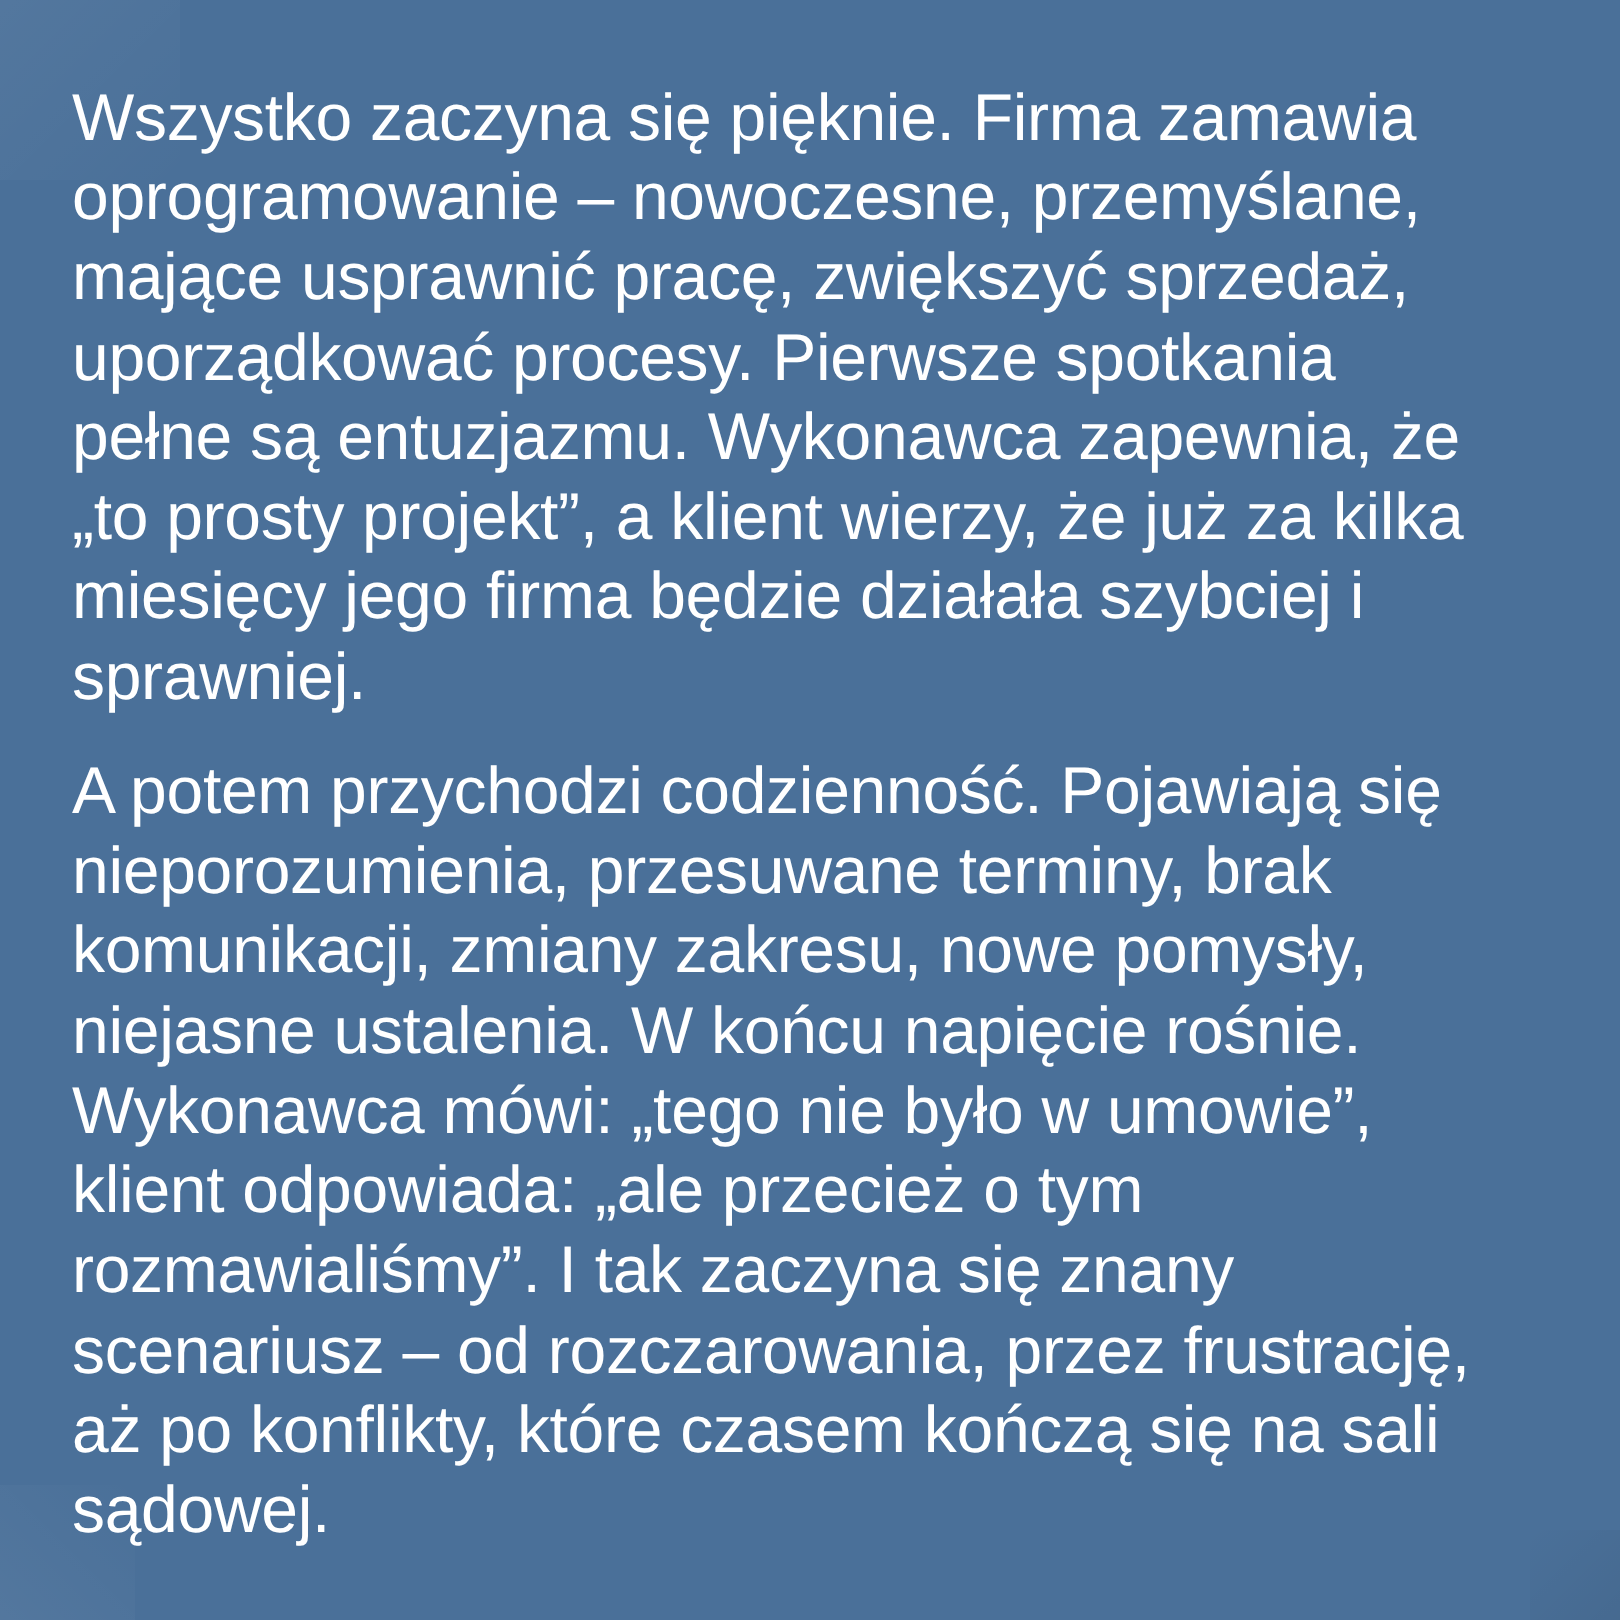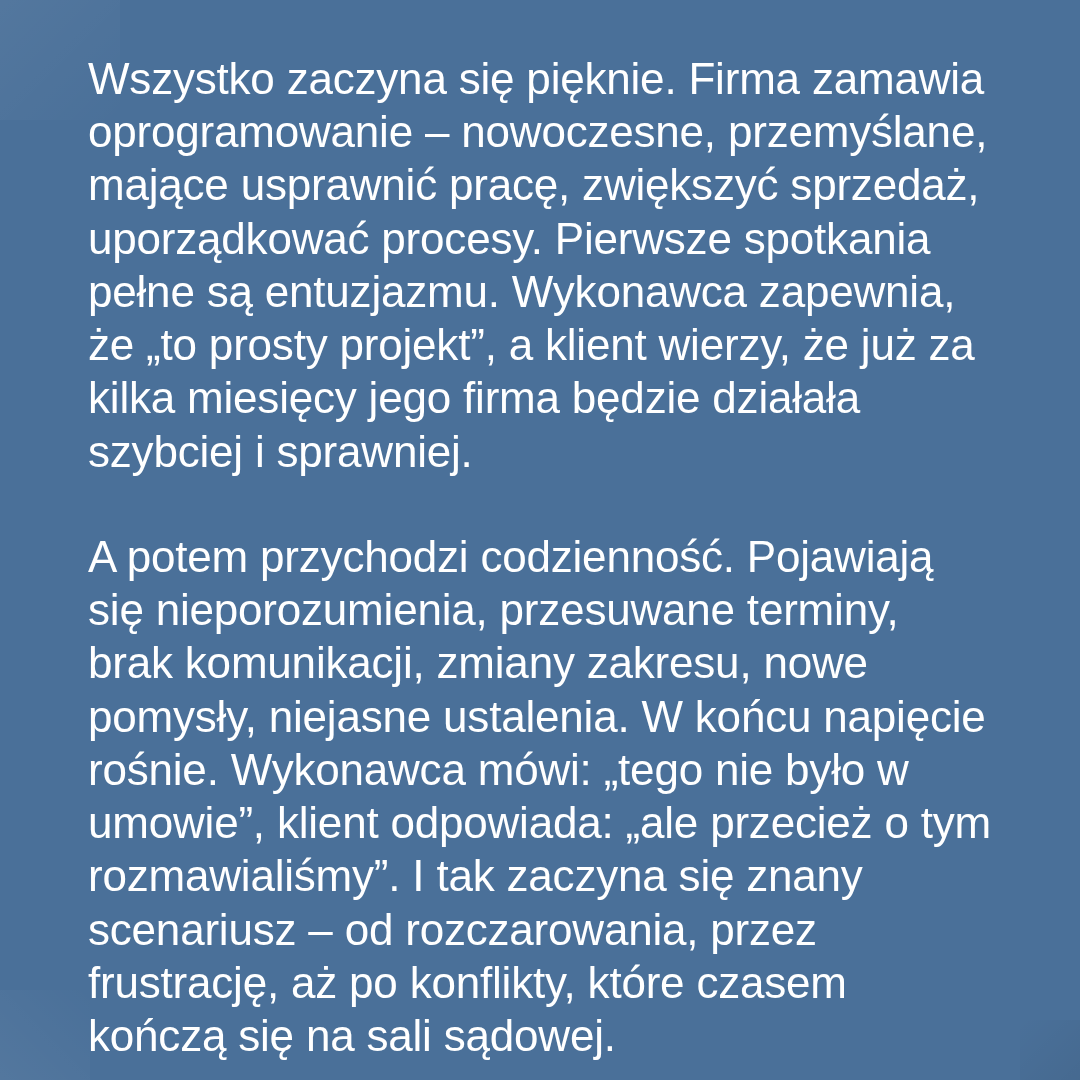--- a/index.html
+++ b/index.html
@@ -44,33 +44,33 @@
     position: absolute;
     bottom: 0;
     right: 0;
     width: 60px;
     height: 60px;
     background: linear-gradient(315deg, rgba(0,0,0,0.06), rgba(0,0,0,0));
     pointer-events: none;
   }
   .content {
     position: relative;
-    padding: 52px 86px 0 88px;
+    padding: 52px 86px 0 48px;
   }
   .paragraph {
     color: #ffffff;
     font-size: 44px;
     line-height: 1.21;
     letter-spacing: -0.2px;
     font-weight: 400;
     margin: 0;
     text-rendering: optimizeLegibility;
   }
   .paragraph + .paragraph {
-    margin-top: 52px;
+    margin-top: 23px;
   }
 </style>
 </head>
 <body>
 
 <div class="slide" style="background: rgb(74, 112, 153);">
   <div class="corner-shade-tl"></div>
   <div class="corner-shade-bl"></div>
   <div class="corner-shade-br"></div>
 

